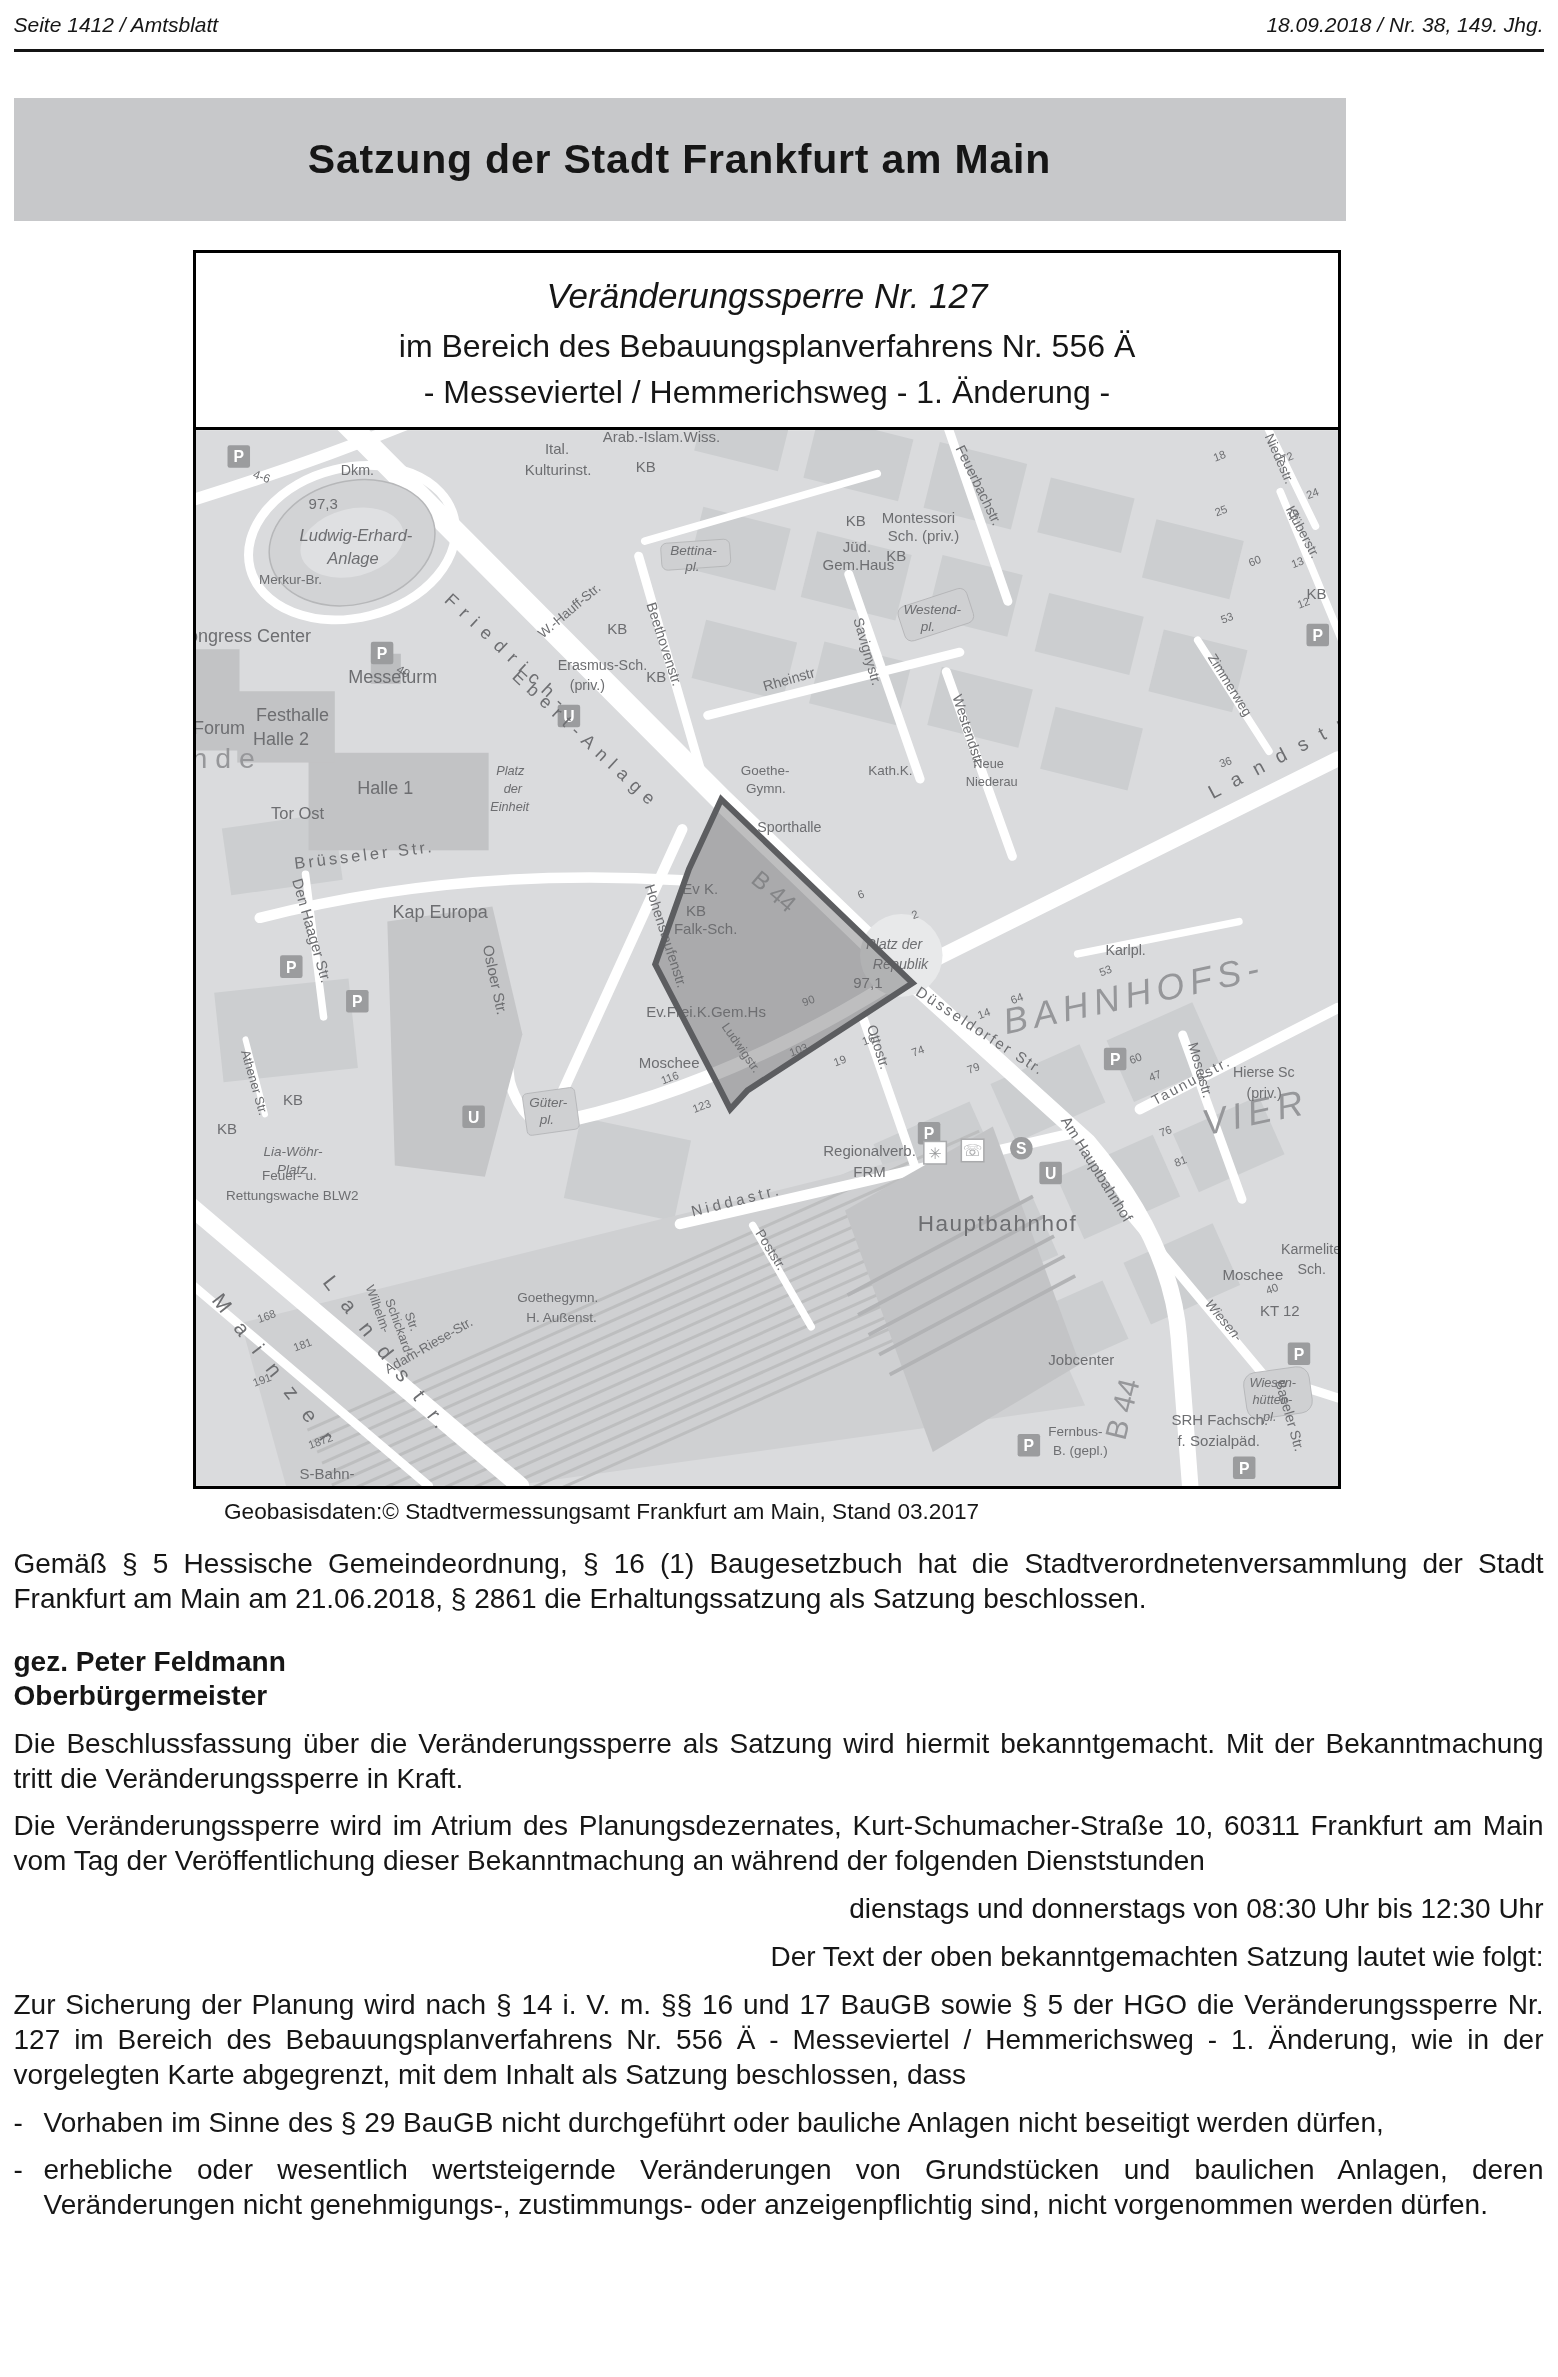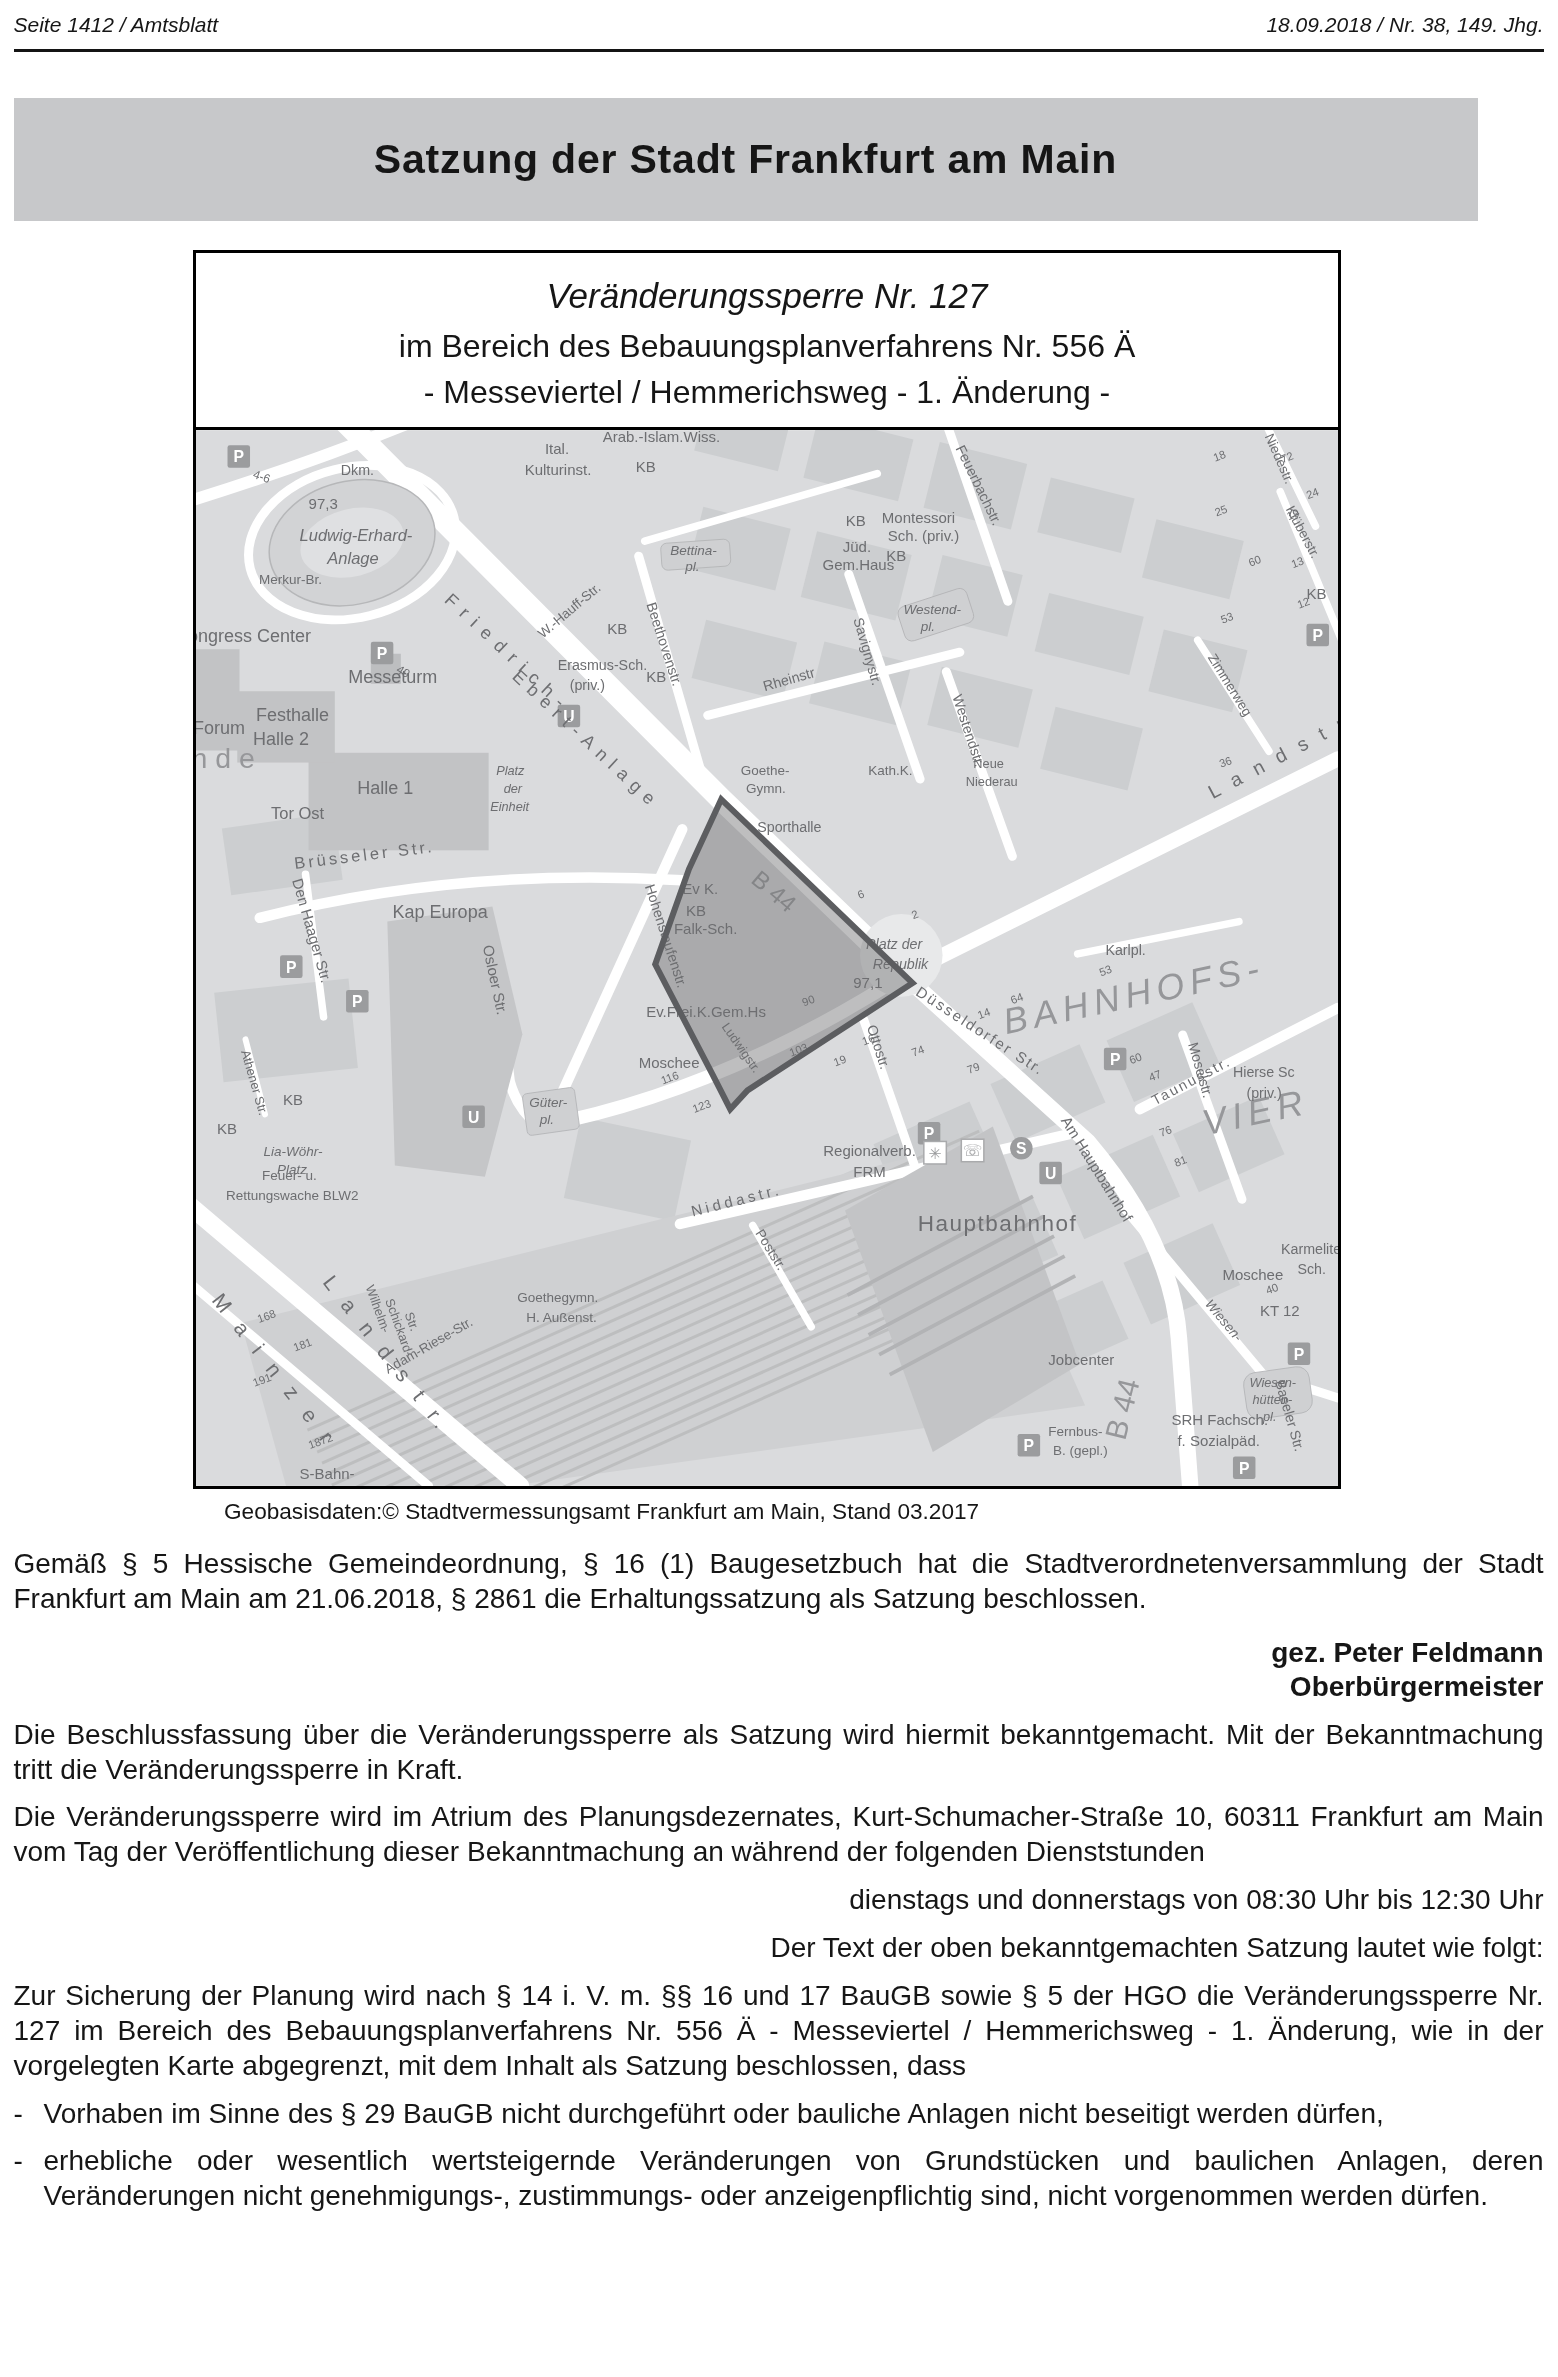--- a/index.html
+++ b/index.html
@@ -2,34 +2,34 @@
 <html style="font-size:12px"><head>
 <meta charset="utf-8">
 <style>
   html,body{margin:0;padding:0;}
   body{width:1558px;height:2377px;position:relative;background:#ffffff;
        font-family:"Liberation Sans",sans-serif;color:#161616;}
   .header{position:absolute;left:13.5px;top:10px;width:1530px;height:39px;
           border-bottom:3px solid #141414;font-size:21px;font-style:italic;}
   .header .hl{position:absolute;left:0;top:3px;}
   .header .hr{position:absolute;right:0;top:3px;}
-  .titlebar{position:absolute;left:13.5px;top:98px;width:1464px;height:123px;
+  .titlebar{position:absolute;left:13.5px;top:98px;width:1332px;height:123px;
             background:#c7c8ca;display:flex;align-items:center;justify-content:center;
             font-size:41px;font-weight:bold;letter-spacing:0.8px;}
   .mapbox{position:absolute;left:193px;top:250px;width:1142px;border:3px solid #000;background:#fff;}
   .maptitle{padding:22.6px 7.5px 16.6px 7.5px;text-align:center;border-bottom:3px solid #000;}
   .mt1{font-size:35px;margin-bottom:12px;font-style:italic;}
   .mt2{font-size:32px;margin-bottom:9px;}
   .mt3{font-size:32px;}
   .mapimg{display:block;}
   .caption{position:absolute;left:224px;top:1499px;font-size:22.6px;}
   .bodytext{position:absolute;left:13.5px;top:1533px;width:1530px;font-size:28px;line-height:35px;}
   .p{margin-top:12.8px;text-align:justify;}
   .p.left{text-align:right;}
-  .sig{margin-top:20px;text-align:right;font-weight:bold;line-height:34px;}
+  .sig{margin-top:29px;font-weight:bold;line-height:34px;}
   .bullet{margin-top:12.8px;display:flex;}
   .bullet .dash{width:30px;flex:none;}
   .bullet .btxt{flex:1;text-align:justify;}
   
   .lbl{fill:#6d6e71;font-family:"Liberation Sans",sans-serif;}
   .lbl.big{fill:#96979a;}
   .lbl.it{font-style:italic;}
   .street{stroke:#ffffff;fill:none;}
   .ic-sq{fill:#9b9c9e;}
   .ic-tx{fill:#ffffff;font-weight:bold;font-family:"Liberation Sans",sans-serif;}

